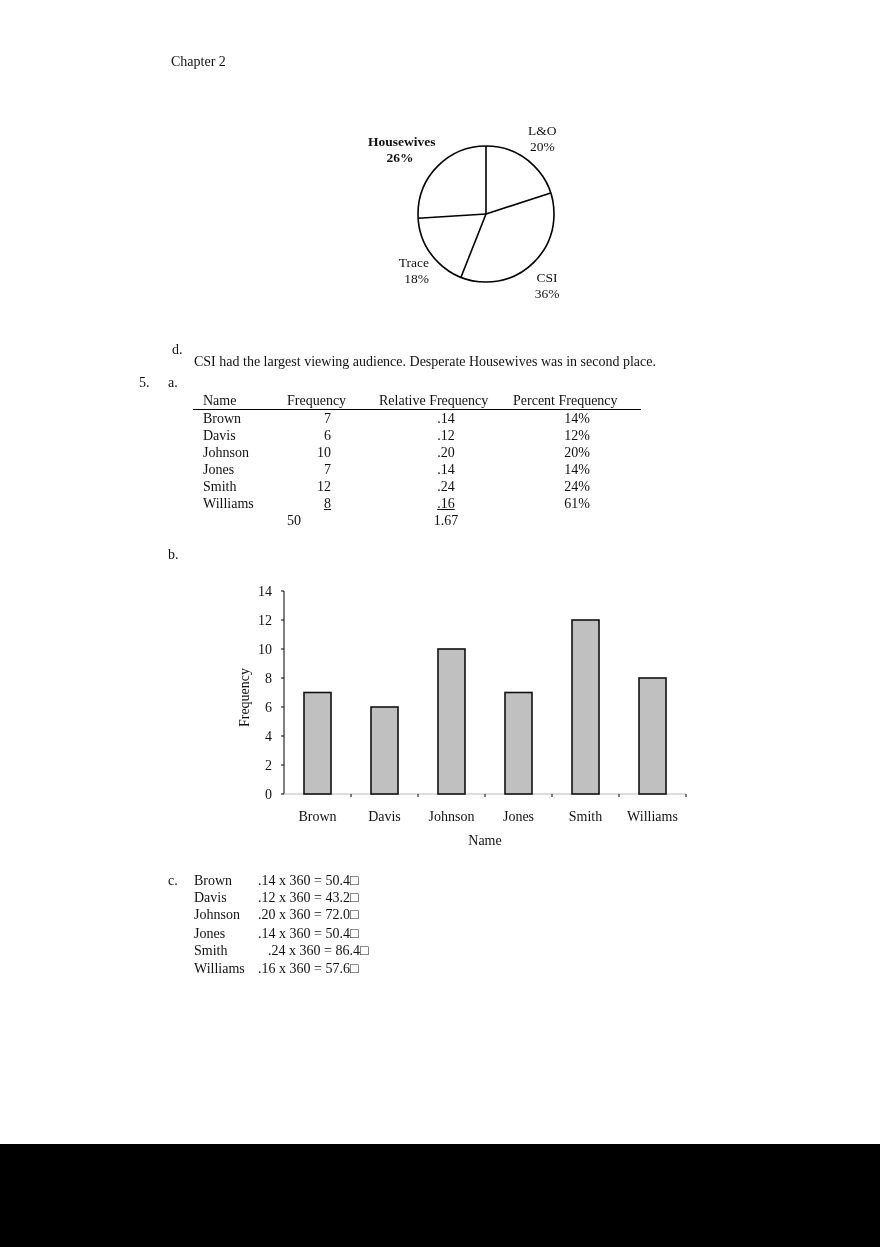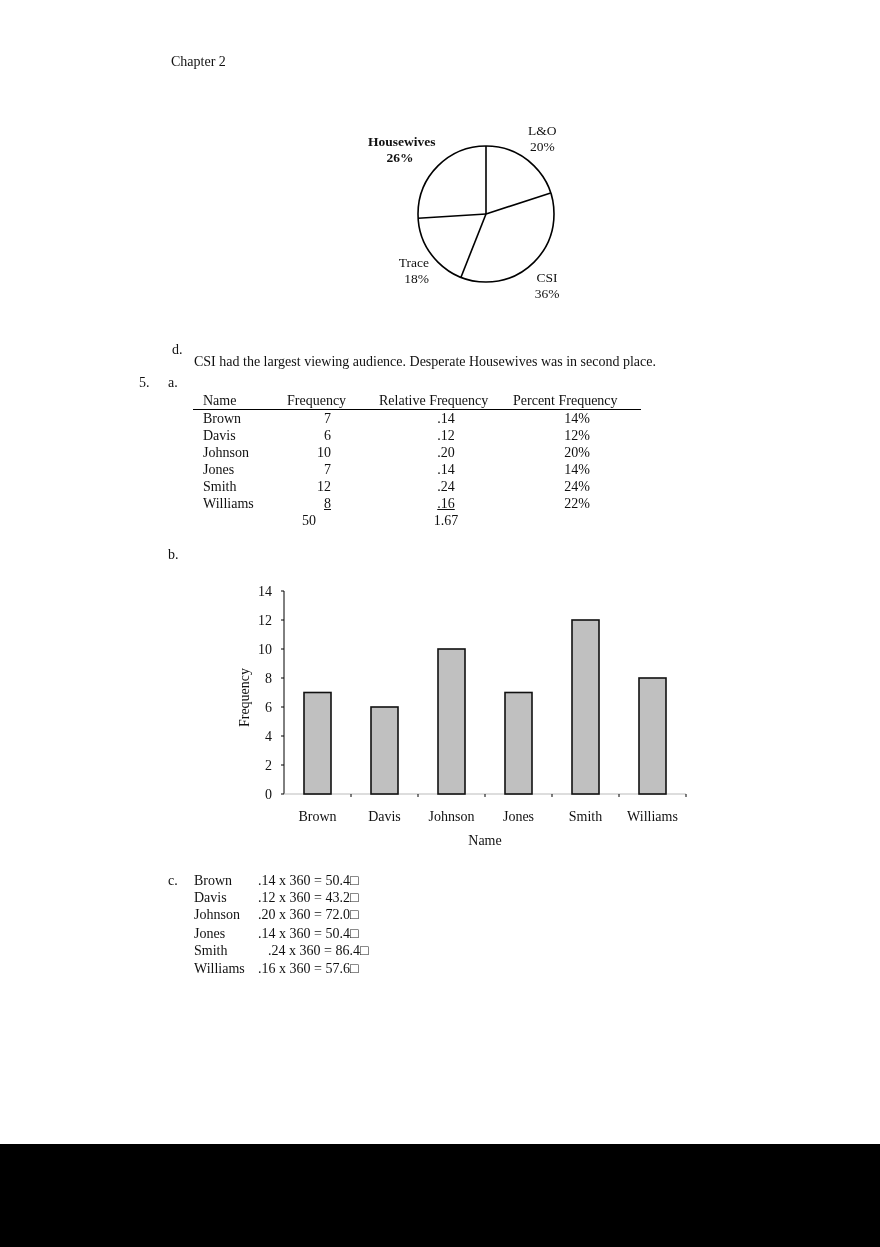--- a/index.html
+++ b/index.html
@@ -96,25 +96,25 @@
       <tr>
         <td class="c-name">Smith</td>
         <td class="num c-freq" style="padding-right:48px;text-align:right;width:40px;"><span class="">12</span></td>
         <td class="num c-rel"><span class="">.24</span></td>
         <td class="num c-pct">24%</td>
       </tr>
       <tr>
         <td class="c-name">Williams</td>
         <td class="num c-freq" style="padding-right:48px;text-align:right;width:40px;"><span class="ul">8</span></td>
         <td class="num c-rel"><span class="ul">.16</span></td>
-        <td class="num c-pct">22%</td>
+        <td class="num c-pct">61%</td>
       </tr>
       <tr>
         <td class="c-name"></td>
-        <td class="num c-freq" style="padding-right:48px;text-align:center;width:40px;">50</td>
+        <td class="num c-freq" style="padding-right:48px;text-align:left;width:40px;">50</td>
         <td class="num c-rel">1.67</td>
         <td class="c-pct"></td>
       </tr>
     </tbody>
 </table>
 
 <div class="abs t14" style="left:168px;top:547px;">b.</div>
 
 <div class="abs" style="left:230px;top:578px;width:470px;height:280px;">
   <svg id="bar-svg" width="470" height="280">

